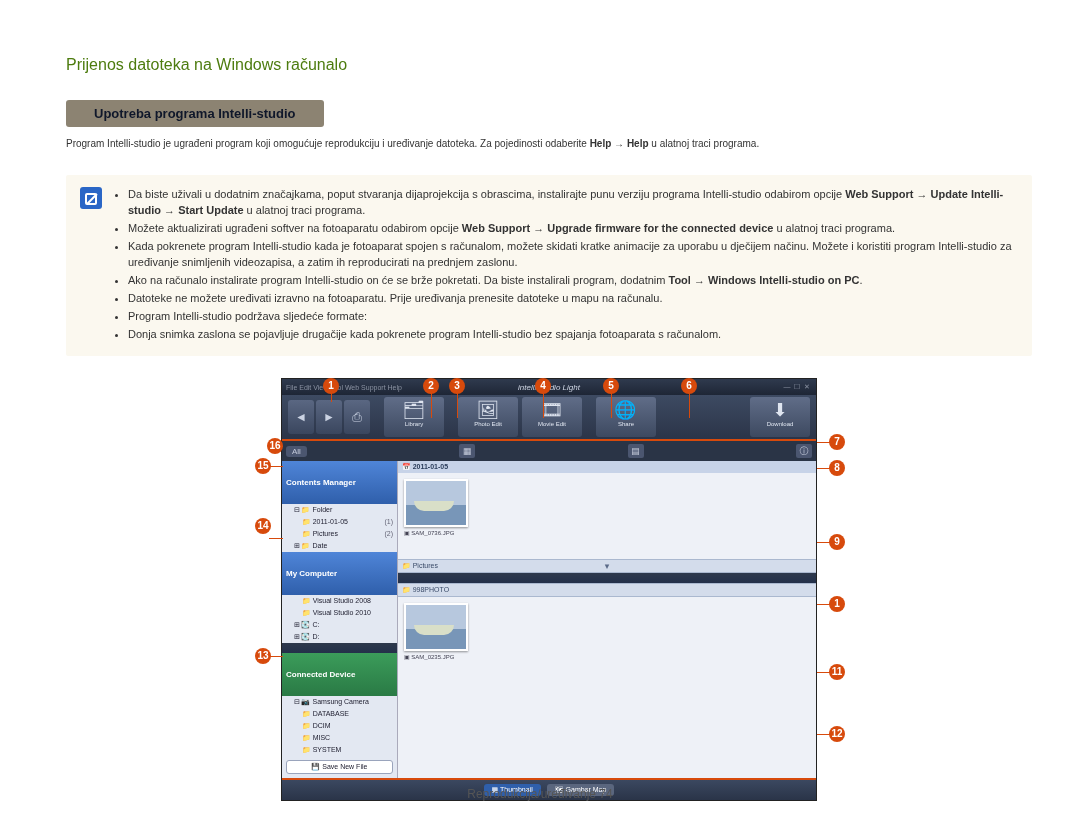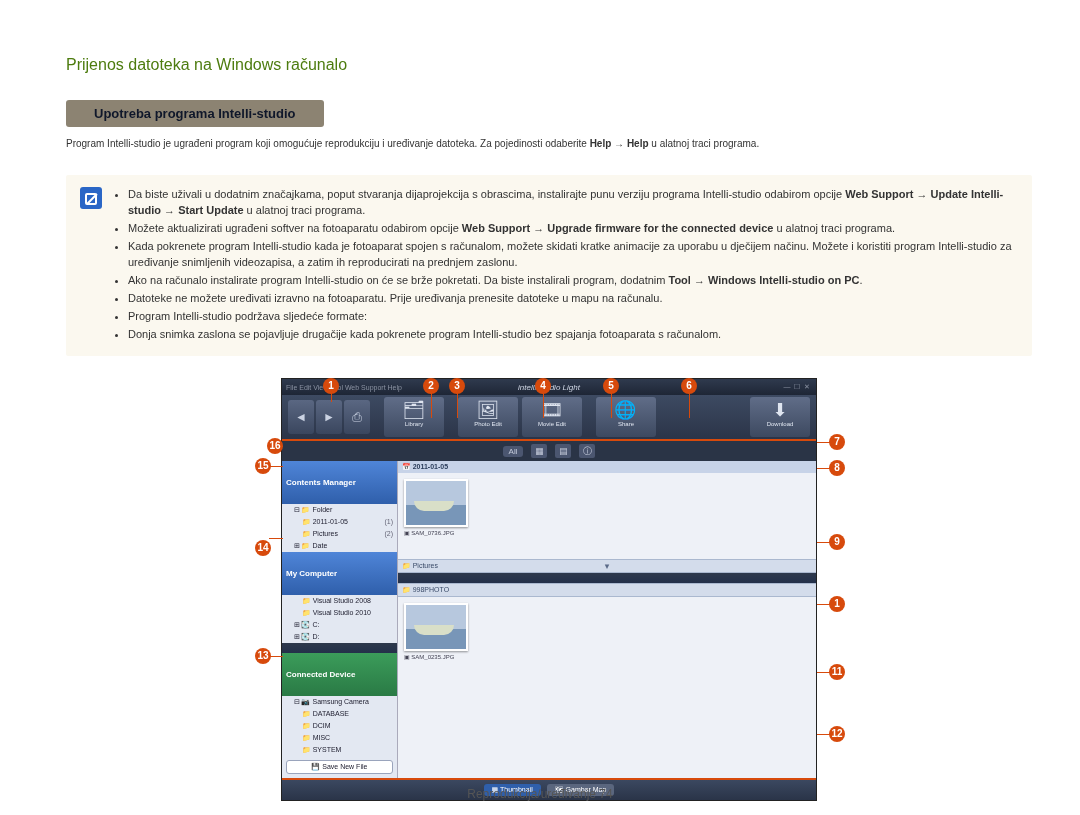--- a/index.html
+++ b/index.html
@@ -141,21 +141,21 @@
     background: linear-gradient(#606d88,#3d4960);
     border-radius: 3px;
     text-align:center;
     font-size:6px;color:#dfe5f0;
     padding-top:2px;
   }
   .tb-tile .ico{font-size:18px;display:block;height:22px;line-height:22px;}
   .app-viewbar {
     height: 20px;
     background: #2a3446;
-    display:flex;justify-content:center;align-items:center;padding:0 4px;gap:8px;
+    display:flex;justify-content:space-between;align-items:center;padding:0 4px;gap:8px;
   }
   .view-chip{font-size:8px;color:#c4cbdb;background:#4b5670;padding:1px 6px;border-radius:3px;}
   .view-ico{width:16px;height:14px;background:#4b5670;border-radius:2px;display:inline-flex;align-items:center;justify-content:center;color:#c4cbdb;font-size:9px;}
   .app-body { display:flex; }
   .sidebar {
     width: 116px;
     background: #e3e8f2;
     font-size: 7px;
     color: #223;
     border-right:1px solid #aab;
@@ -238,21 +238,21 @@
 
     <div class="callout" style="left:580px;top:56px;">7</div>
     <div class="callout" style="left:580px;top:82px;">8</div>
     <div class="callout" style="left:580px;top:156px;">9</div>
     <div class="callout" style="left:580px;top:218px;">1</div>
     <div class="callout" style="left:580px;top:286px;">11</div>
     <div class="callout" style="left:580px;top:348px;">12</div>
 
     <div class="callout" style="left:18px;top:60px;">16</div>
     <div class="callout" style="left:6px;top:80px;text-align:center;">15</div>
-    <div class="callout" style="left:6px;top:162px;">14</div>
+    <div class="callout" style="left:6px;top:140px;">14</div>
     <div class="callout" style="left:6px;top:270px;">13</div>
 
     <div class="callout-line" style="left:82px;top:12px;width:1px;height:12px;"></div>
     <div class="callout-line" style="left:182px;top:12px;width:1px;height:28px;"></div>
     <div class="callout-line" style="left:208px;top:12px;width:1px;height:28px;"></div>
     <div class="callout-line" style="left:294px;top:12px;width:1px;height:28px;"></div>
     <div class="callout-line" style="left:362px;top:12px;width:1px;height:28px;"></div>
     <div class="callout-line" style="left:440px;top:12px;width:1px;height:28px;"></div>
     <div class="callout-line" style="left:568px;top:64px;width:14px;height:1px;"></div>
     <div class="callout-line" style="left:568px;top:90px;width:14px;height:1px;"></div>

